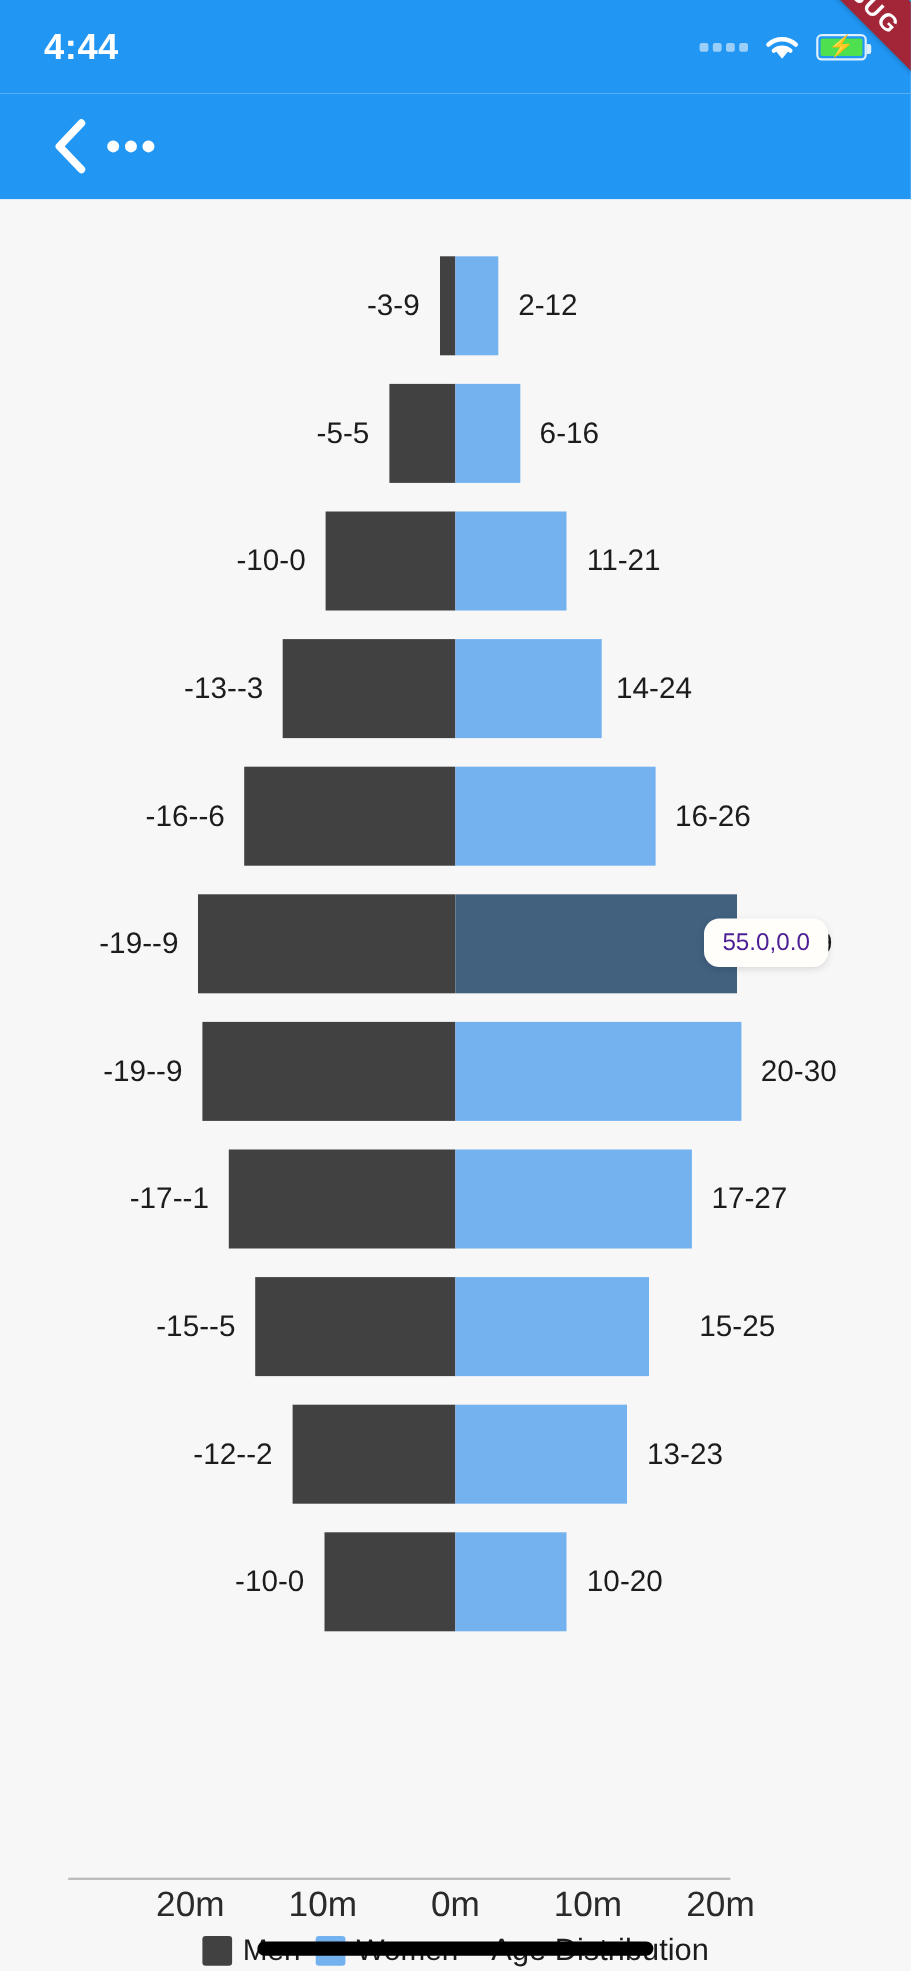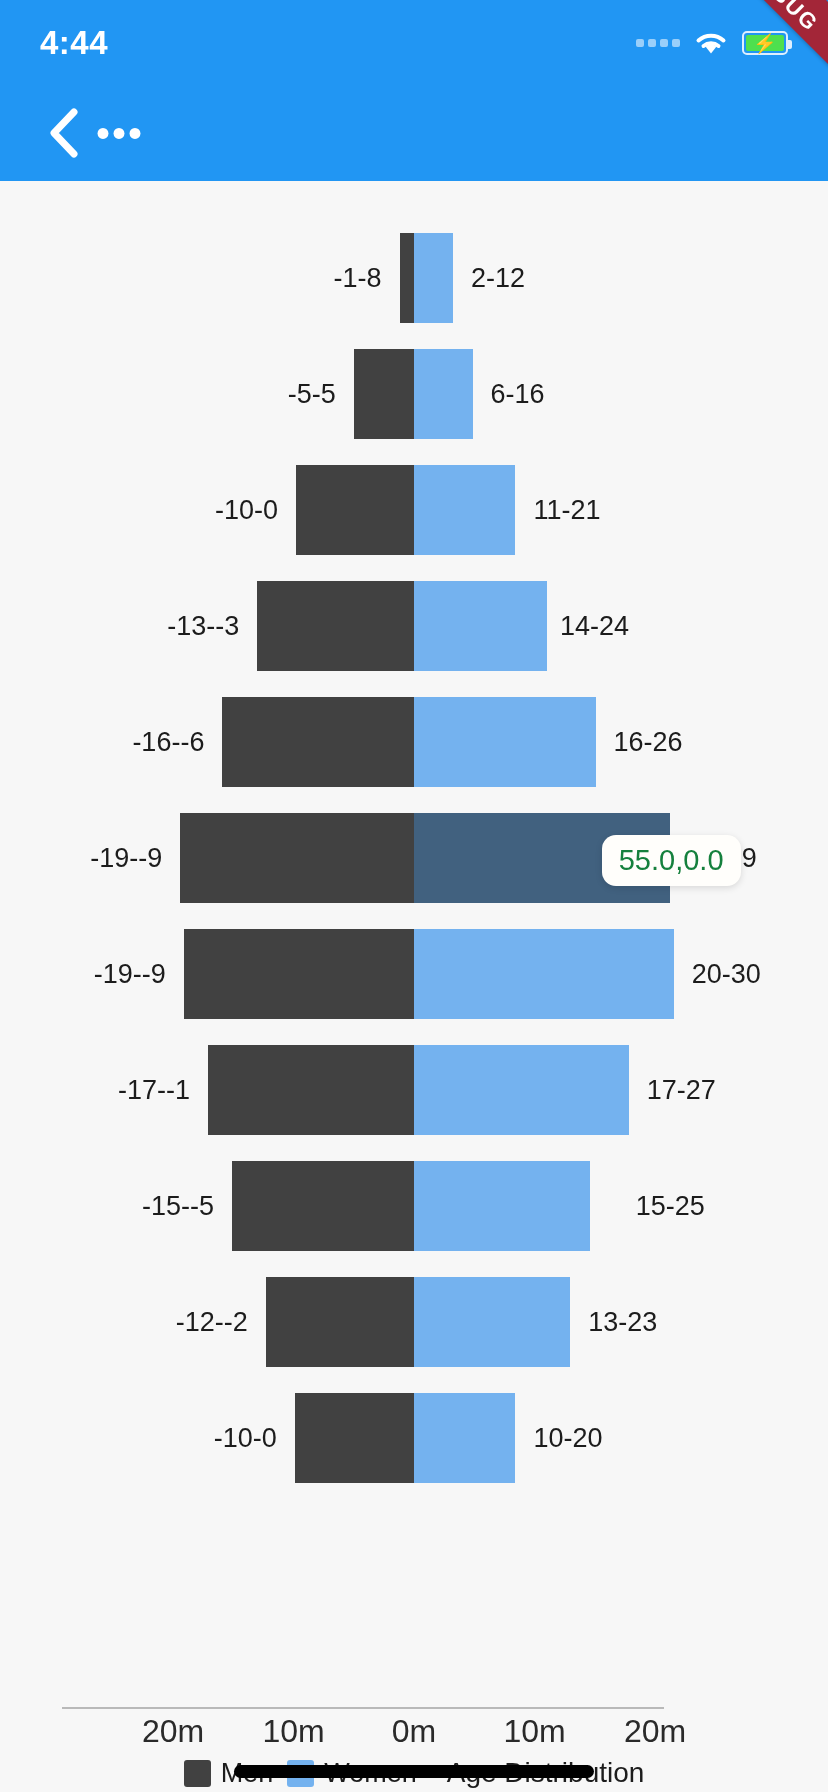--- a/index.html
+++ b/index.html
@@ -128,25 +128,26 @@
   }
   .lab-left  { text-align: right; }
   .lab-right { text-align: left; }
 
   
   .tooltip {
     position: absolute;
     background: #fffefb;
     border-radius: 14px;
     padding: 9px 17px;
-    font-size: 29px;
-    color: #15803d;
+    font-size: 22px;
+    color: #4c1d95;
     box-shadow: 0 2px 7px rgba(0,0,0,.13);
     white-space: nowrap;
     z-index: 20;
+    margin-left: 38px;
   }
 
   
   .axis-line {
     position: absolute;
     left: 62px; top: 1520px; width: 602px; height: 2px;
     background: #b9b9b9;
   }
   .axis-ticks {
     position: absolute; left: 62px; top: 1526px; width: 602px; height: 40px;
@@ -216,21 +217,21 @@
   </div>
 </div>
 
 <div class="chart-area">
   <div class="plot" id="plot">
       <div class="row" style="top: 40px;">
         <div class="bar-wrap" style="left: 399.54px; width: 53.502px; height: 90px;">
           <div class="bar-men" style="width: 14.46px; left: 0px; right: auto; background: rgb(65, 65, 65);"></div>
           <div class="bar-women" style="left: 14.46px; width: 39.042px; background: rgb(116, 178, 239);"></div>
         </div>
-        <div class="lab lab-left" style="right: 446.46px;">-1-8</div>
+        <div class="lab lab-left" style="right: 446.46px;">-3-9</div>
         <div class="lab lab-right" style="left: 471.042px;">2-12</div>
       </div>
       <div class="row" style="top: 156px;">
         <div class="bar-wrap" style="left: 353.75px; width: 118.813px; height: 90px;">
           <div class="bar-men" style="width: 60.25px; left: 0px; right: auto; background: rgb(65, 65, 65);"></div>
           <div class="bar-women" style="left: 60.25px; width: 58.563px; background: rgb(116, 178, 239);"></div>
         </div>
         <div class="lab lab-left" style="right: 492.25px;">-5-5</div>
         <div class="lab lab-right" style="left: 490.563px;">6-16</div>
       </div>

